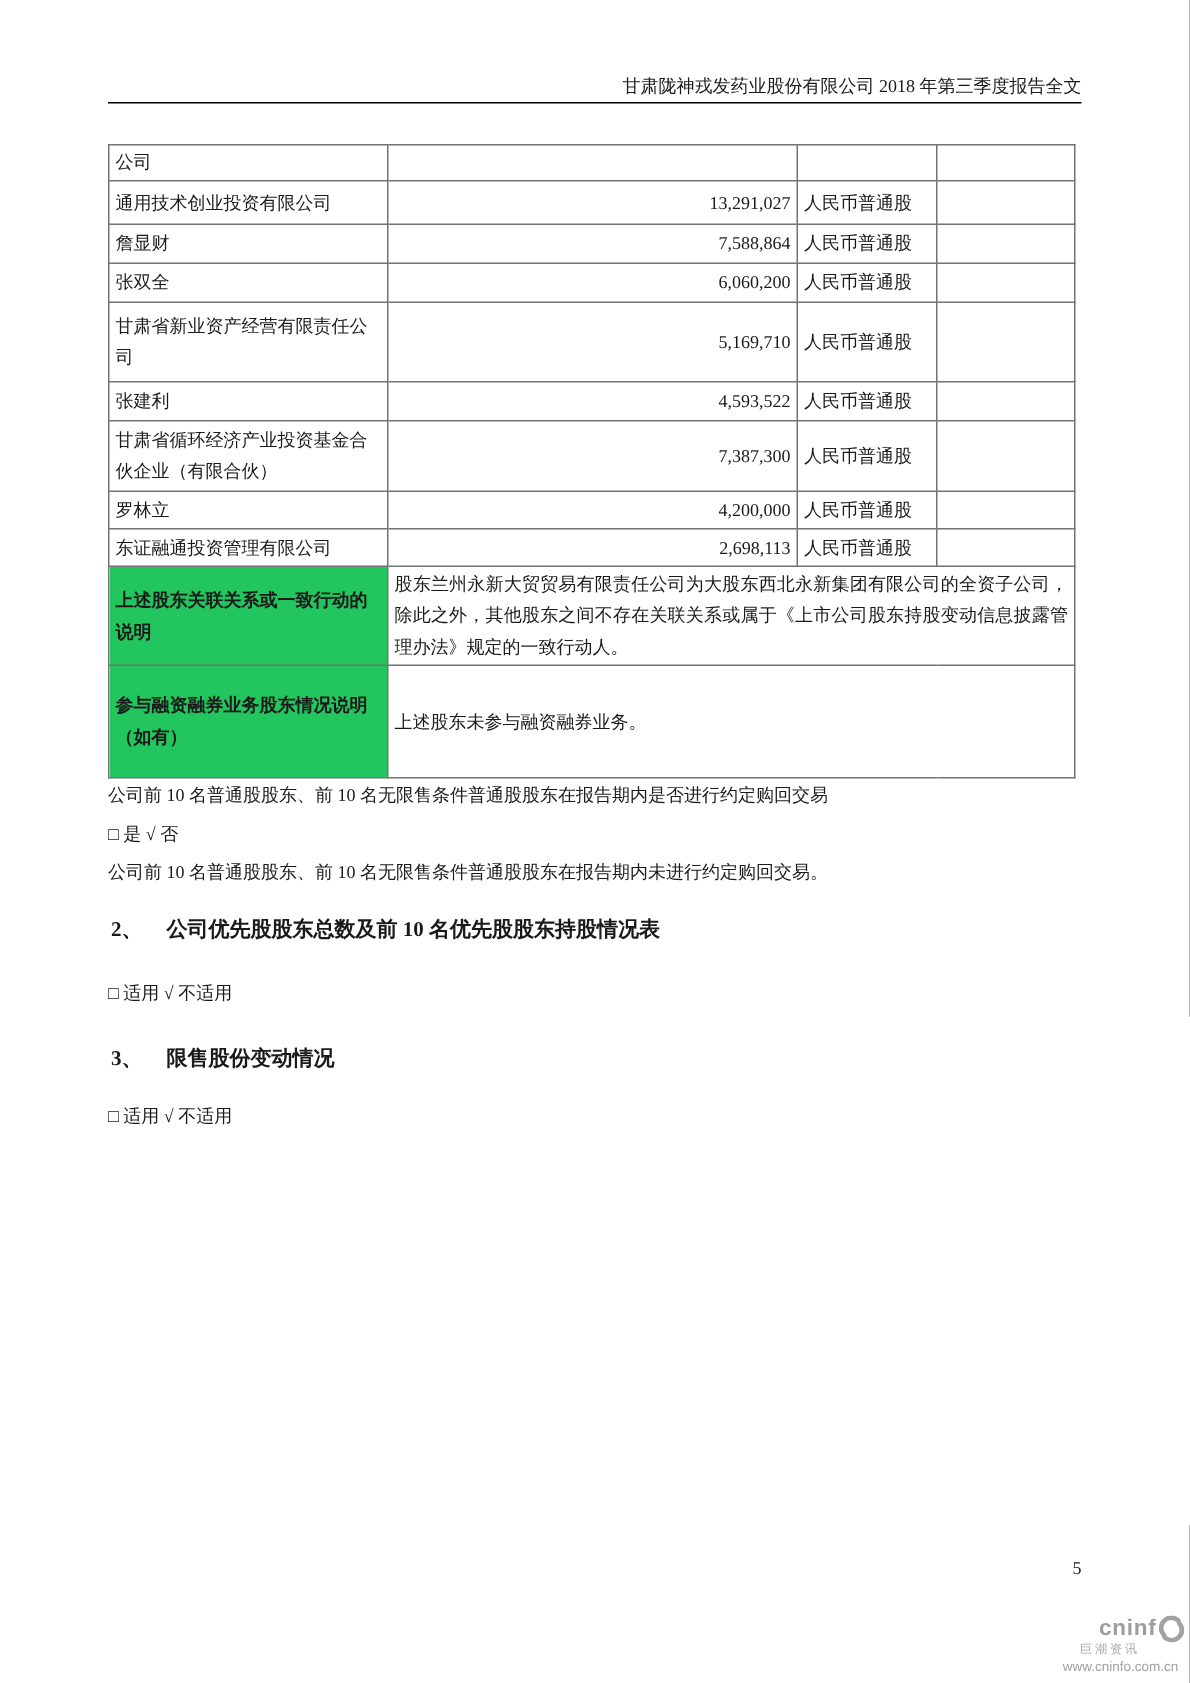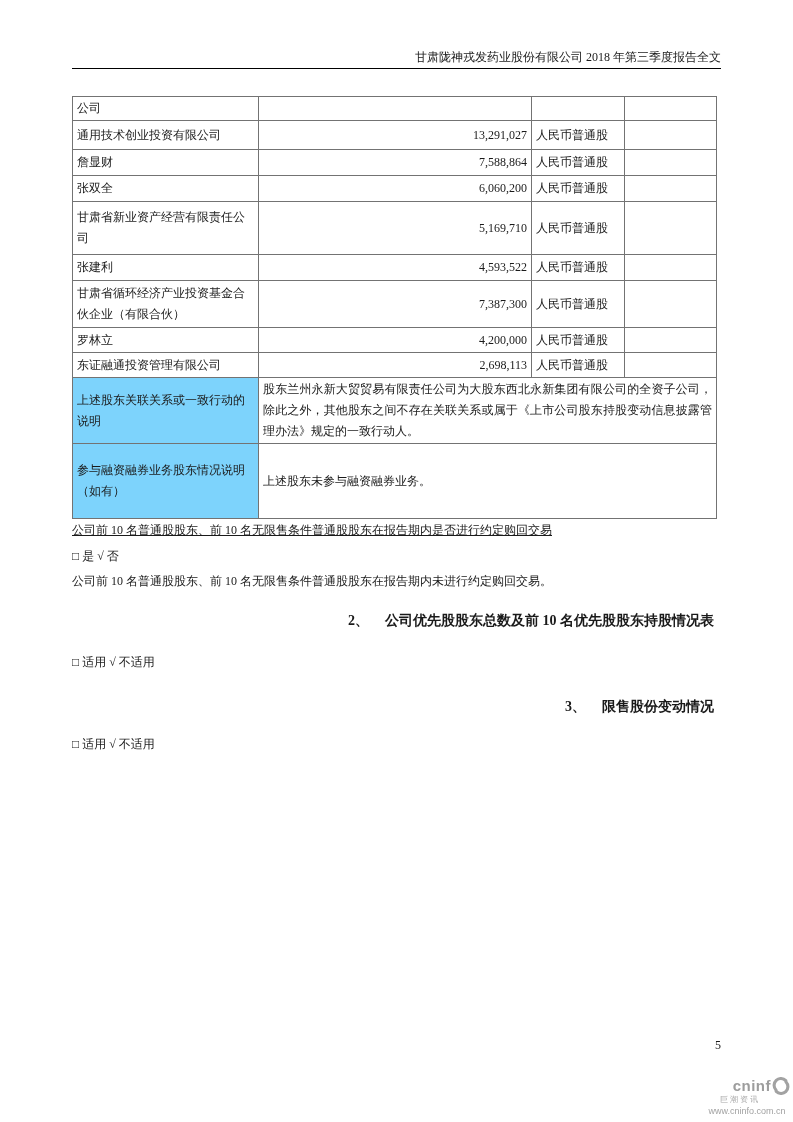--- a/index.html
+++ b/index.html
@@ -45,35 +45,35 @@
   tr:nth-child(3) td{height:26px;}
   tr:nth-child(4) td{height:26px;}
   tr:nth-child(5) td{height:53px;}
   tr:nth-child(6) td{height:26px;}
   tr:nth-child(7) td{height:47px;}
   tr:nth-child(8) td{height:25px;}
   tr:nth-child(9) td{height:25px;}
   tr:nth-child(10) td{height:25px;}
   tr:nth-child(11) td{height:75px;}
   tr:nth-child(12) td{height:44px;}
-  td.label-gray{background:#7dd3fc;line-height:22px;}
+  td.label-gray{background:#22c55e;line-height:22px;font-weight:bold;}
   td.note-content{
     text-align:justify;
     line-height:24px;
     padding:2px 6px;
   }
   
   .para{
     position:absolute;left:72px;width:649px;
     font-size:12px;line-height:15px;
   }
   .h-num{display:inline-block;margin-right:16px;}
   .heading{
     position:absolute;left:74px;width:640px;
-    font-size:14px;font-weight:bold;line-height:18px;text-align:right;
+    font-size:14px;font-weight:bold;line-height:18px;
   }
   
   .page-num{
     position:absolute;top:1038px;left:72px;width:649px;
     text-align:right;font-size:12px;
   }
   .logo{
     position:absolute;top:1077px;right:3px;width:86px;
     color:#a2a2a2;
     font-family:"Liberation Sans","DejaVu Sans",sans-serif;
@@ -162,21 +162,21 @@
         <td class="c1 label-gray">上述股东关联关系或一致行动的说明</td>
         <td class="note-content" colspan="3">股东兰州永新大贸贸易有限责任公司为大股东西北永新集团有限公司的全资子公司，除此之外，其他股东之间不存在关联关系或属于《上市公司股东持股变动信息披露管理办法》规定的一致行动人。</td>
       </tr>
       <tr>
         <td class="c1 label-gray">参与融资融券业务股东情况说明（如有）</td>
         <td class="note-content" colspan="3">上述股东未参与融资融券业务。</td>
       </tr>
     </tbody>
   </table>
 
-  <div class="para" style="top:523px;text-decoration:underline;">公司前 10 名普通股股东、前 10 名无限售条件普通股股东在报告期内是否进行约定购回交易</div>
+  <div class="para" style="top:523px;">公司前 10 名普通股股东、前 10 名无限售条件普通股股东在报告期内是否进行约定购回交易</div>
   <div class="para" style="top:549px;">□ 是 √ 否</div>
   <div class="para" style="top:574px;">公司前 10 名普通股股东、前 10 名无限售条件普通股股东在报告期内未进行约定购回交易。</div>
 
   <div class="heading" style="top:612px;">
     <span class="h-num">2、</span><span>公司优先股股东总数及前 10 名优先股股东持股情况表</span>
   </div>
   <div class="para" style="top:655px;">□ 适用 √ 不适用</div>
 
   <div class="heading" style="top:698px;">
     <span class="h-num">3、</span><span>限售股份变动情况</span>

